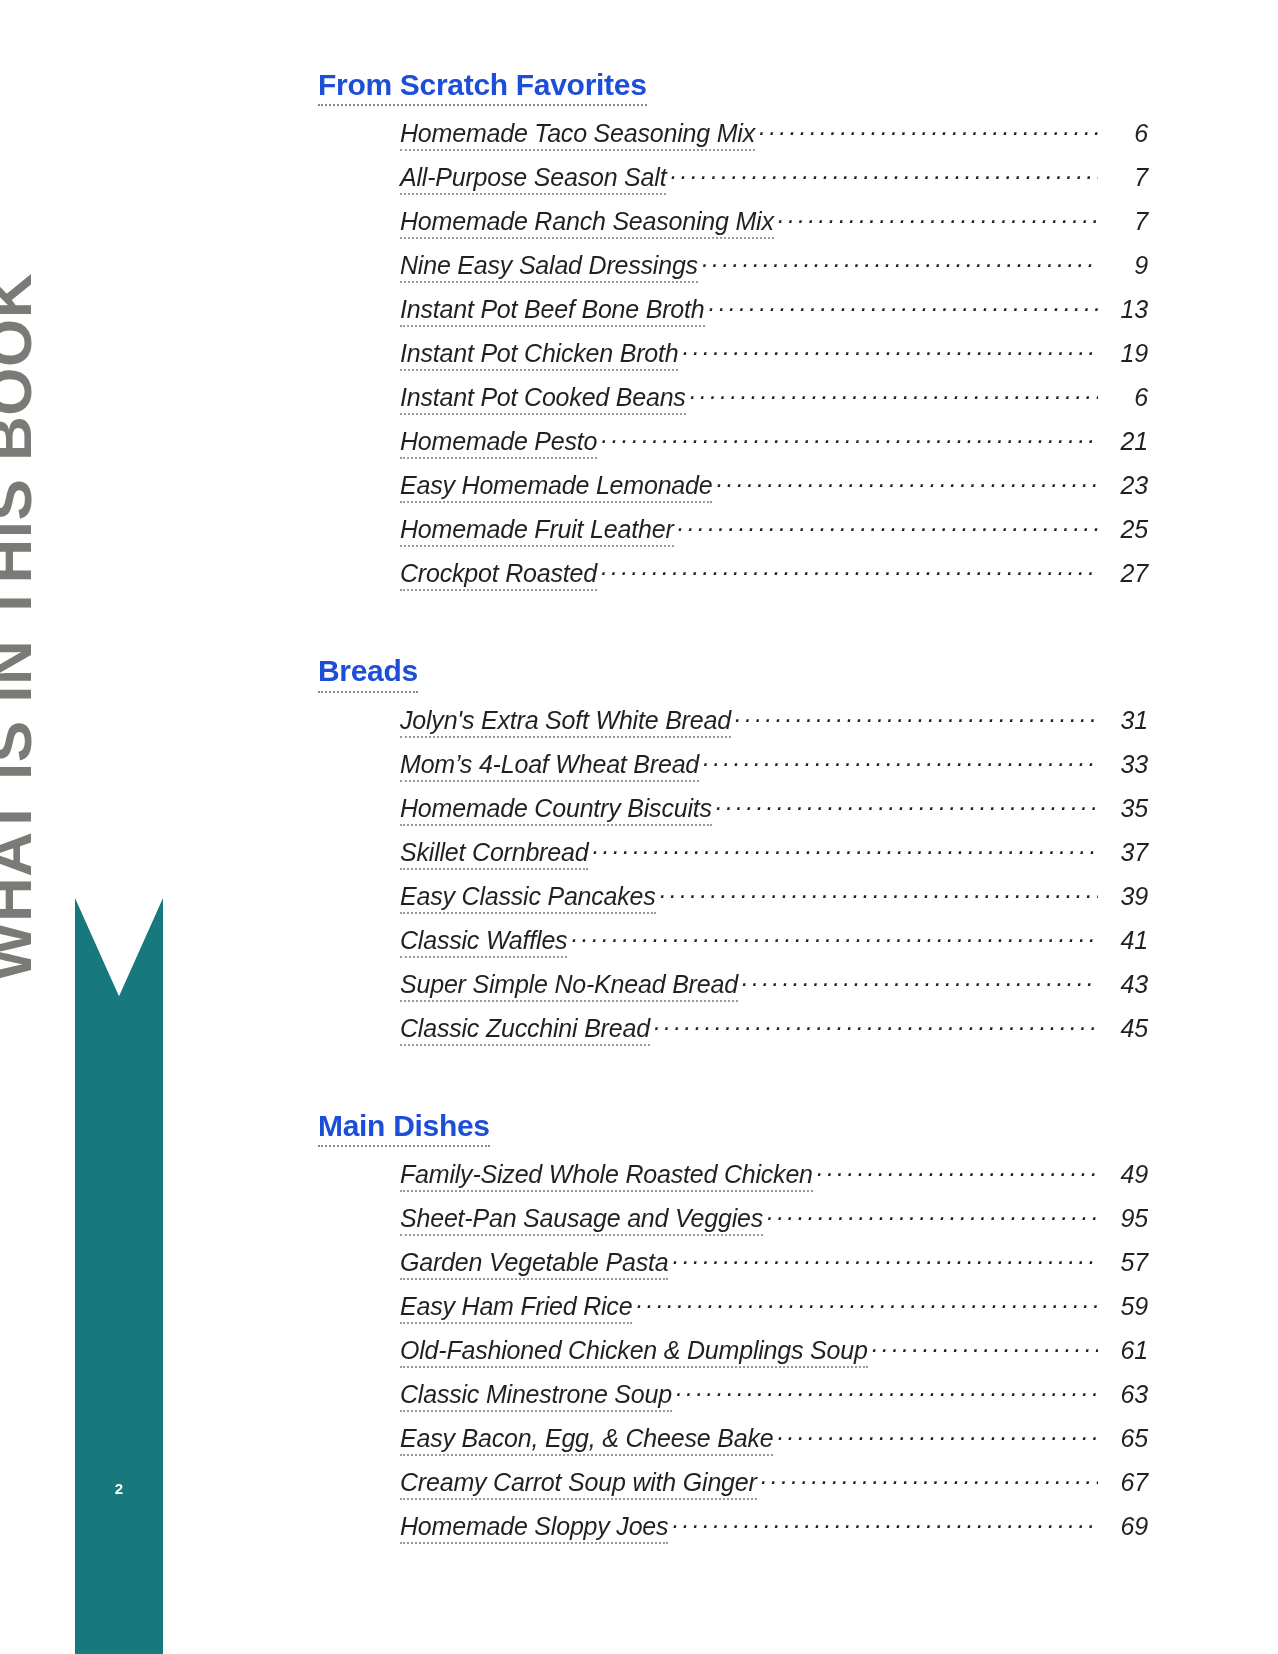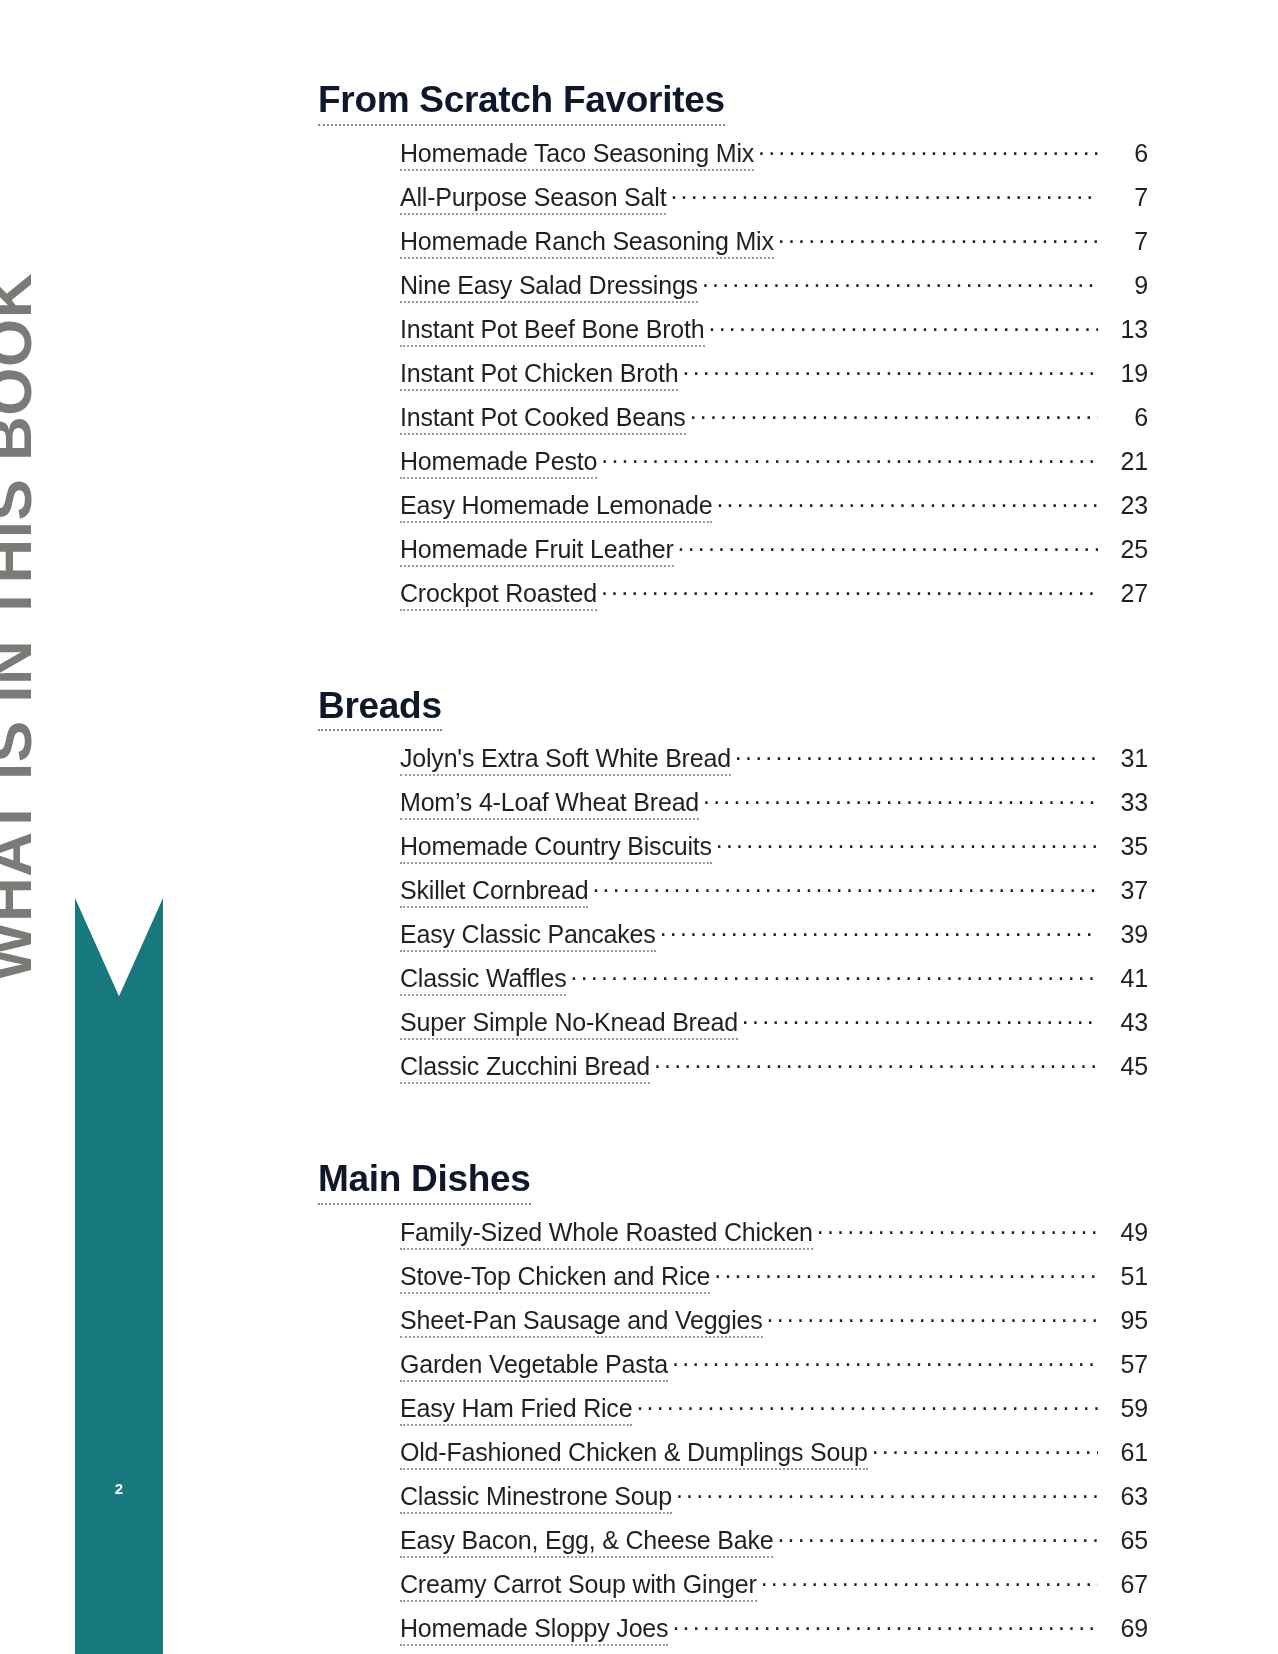--- a/index.html
+++ b/index.html
@@ -75,45 +75,46 @@
   .toc-section {
     margin-bottom: 52px;
   }
   .toc-section:last-child {
     margin-bottom: 0;
   }
 
   .section-heading {
     font-family: "Liberation Sans", sans-serif;
     font-weight: bold;
-    font-size: 37px;
-    color: #0f172a;
+    font-size: 30px;
+    color: #1d4ed8;
     display: inline-block;
     border-bottom: 2px dotted #8a8a8a;
     padding-bottom: 2px;
-    margin: 16px 0 6px 0;
+    margin: 5px 0 6px 0;
     line-height: 1.18;
     letter-spacing: -0.3px;
   }
 
   .entry-list {
     list-style: none;
     margin: 0;
     padding: 0 0 0 82px;
   }
 
   .entry {
     display: flex;
     align-items: baseline;
     font-size: 25px;
     color: #231f20;
     line-height: 1.0;
     padding: 5px 0 5px 0;
     font-family: "Liberation Sans", sans-serif;
     letter-spacing: -0.2px;
+    font-style: italic;
   }
 
   .entry-title {
     border-bottom: 2px dotted #9a9a9a;
     padding-bottom: 3px;
     white-space: nowrap;
     flex: 0 0 auto;
   }
 
   .entry-leader {
@@ -250,25 +251,20 @@
           <span class="entry-page">45</span>
         </li>
       </ul></div>
     <div class="toc-section"><div class="section-heading">Main Dishes</div><ul class="entry-list">
         <li class="entry">
           <span class="entry-title">Family-Sized Whole Roasted Chicken</span>
           <span class="entry-leader"></span>
           <span class="entry-page">49</span>
         </li>
         <li class="entry">
-          <span class="entry-title">Stove-Top Chicken and Rice</span>
-          <span class="entry-leader"></span>
-          <span class="entry-page">51</span>
-        </li>
-        <li class="entry">
           <span class="entry-title">Sheet-Pan Sausage and Veggies</span>
           <span class="entry-leader"></span>
           <span class="entry-page">95</span>
         </li>
         <li class="entry">
           <span class="entry-title">Garden Vegetable Pasta</span>
           <span class="entry-leader"></span>
           <span class="entry-page">57</span>
         </li>
         <li class="entry">

